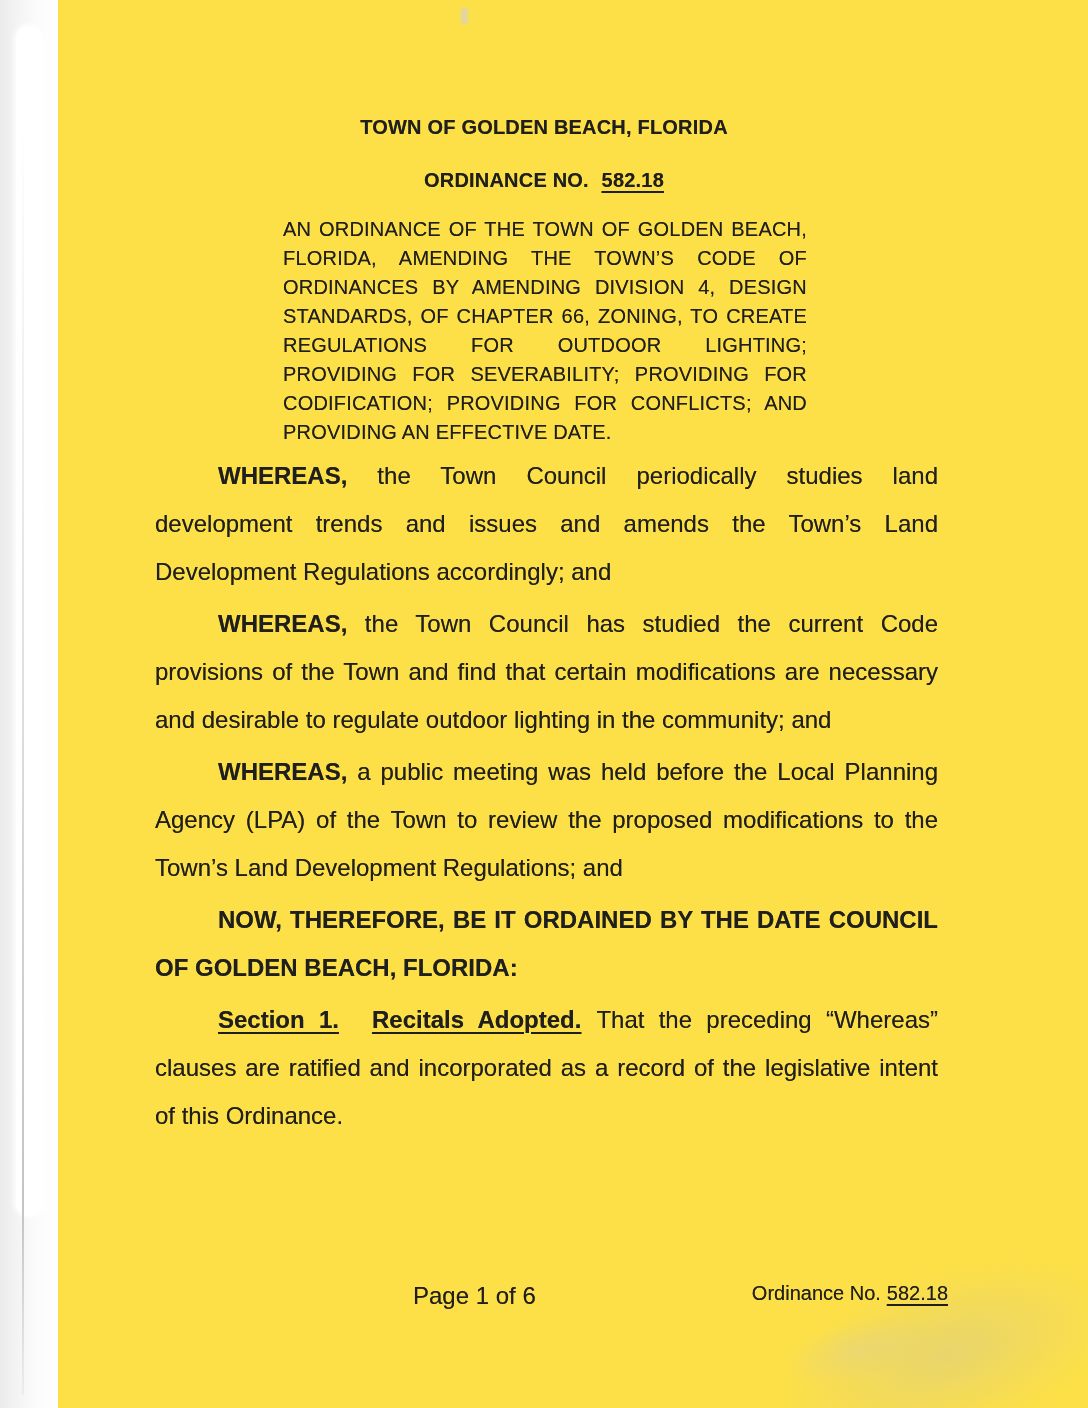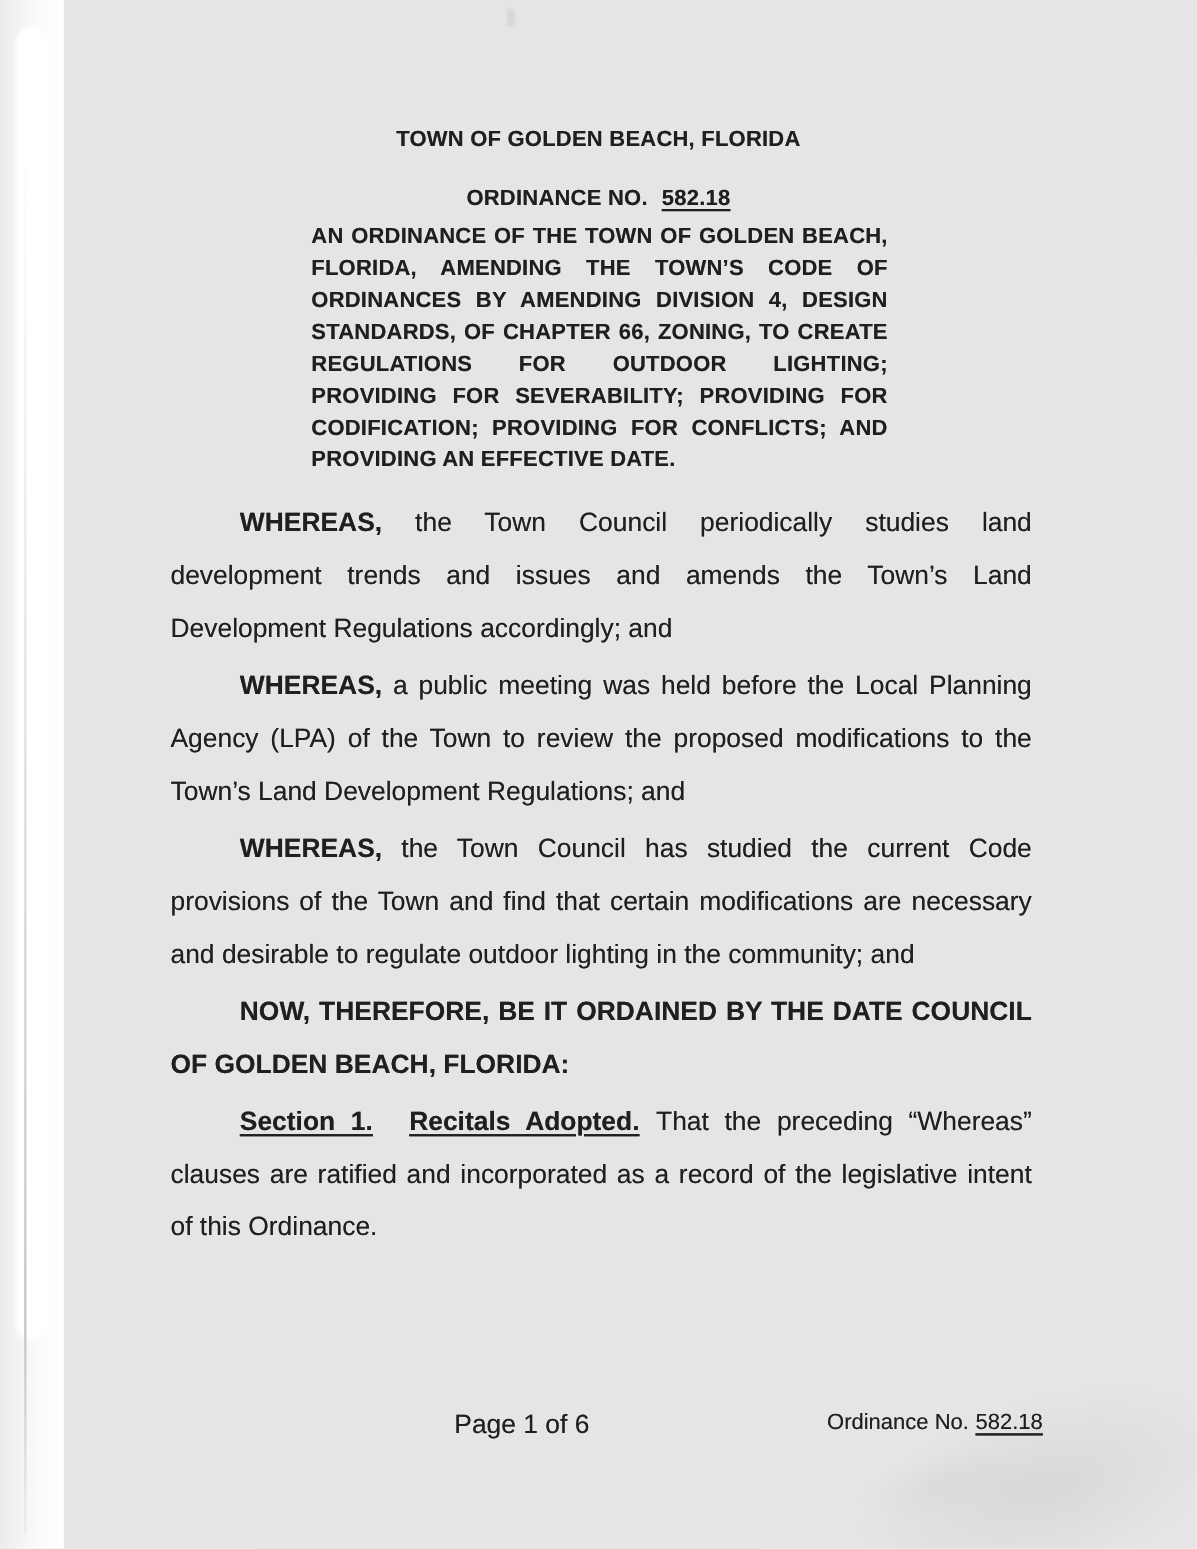--- a/index.html
+++ b/index.html
@@ -1,20 +1,20 @@
 <!DOCTYPE html>
 <html><head>
 <meta charset="utf-8">
 <style>
   html, body { margin: 0; padding: 0; background: #ffffff; }
   .page {
     position: relative;
     width: 1088px;
     height: 1408px;
-    background: #e5e5e5;
+    background: #fde047;
     font-family: "Liberation Sans", sans-serif;
     color: #1f1f1f;
     overflow: hidden;
     text-shadow: 0 0 0.45px rgba(0,0,0,0.55);
   }
 
   
   .edge-left {
     position: absolute; left: 0; top: 0; width: 58px; height: 100%;
     background: linear-gradient(90deg, #ebebeb 0%, #f3f3f3 28%, #fbfbfb 62%, #ffffff 100%);
@@ -52,22 +52,22 @@
     position: absolute; top: 169px; left: 0; width: 100%;
     text-align: center; font-weight: bold; font-size: 20px; letter-spacing: 0.2px;
   }
   .ord-line .num { margin-left: 7px; }
   .u {
     text-decoration: underline;
     text-decoration-thickness: 2px;
     text-underline-offset: 4px;
   }
   .caption {
-    position: absolute; top: 201px; left: 283px; width: 524px;
-    font-weight: bold; font-size: 20px; line-height: 29px;
+    position: absolute; top: 215px; left: 283px; width: 524px;
+    font-weight: normal; font-size: 20px; line-height: 29px;
     text-align: justify; letter-spacing: 0.2px;
   }
   .body-text {
     position: absolute; top: 452px; left: 155px; width: 783px;
     font-size: 24px; line-height: 48px; text-align: justify;
   }
   .para { margin: 0 0 4px 0; }
   .indent { text-indent: 63px; }
   .b { font-weight: bold; }
   .heading-gap { margin-left: 33px; }
@@ -98,24 +98,24 @@
     <span class="u num">582.18</span>
   </div>
 
   <div class="caption">AN ORDINANCE OF THE TOWN OF GOLDEN BEACH, FLORIDA, AMENDING THE TOWN’S CODE OF ORDINANCES BY AMENDING DIVISION 4, DESIGN STANDARDS, OF CHAPTER 66, ZONING, TO CREATE REGULATIONS FOR OUTDOOR LIGHTING; PROVIDING FOR SEVERABILITY; PROVIDING FOR CODIFICATION; PROVIDING FOR CONFLICTS; AND PROVIDING AN EFFECTIVE DATE.</div>
 
   <div class="body-text">
     <p class="para indent">
       <span class="b">WHEREAS,</span><span> the Town Council periodically studies land development trends and issues and amends the Town’s Land Development Regulations accordingly; and</span>
     </p>
     <p class="para indent">
-      <span class="b">WHEREAS,</span><span> a public meeting was held before the Local Planning Agency (LPA) of the Town to review the proposed modifications to the Town’s Land Development Regulations; and</span>
+      <span class="b">WHEREAS,</span><span> the Town Council has studied the current Code provisions of the Town and find that certain modifications are necessary and desirable to regulate outdoor lighting in the community; and</span>
     </p>
     <p class="para indent">
-      <span class="b">WHEREAS,</span><span> the Town Council has studied the current Code provisions of the Town and find that certain modifications are necessary and desirable to regulate outdoor lighting in the community; and</span>
+      <span class="b">WHEREAS,</span><span> a public meeting was held before the Local Planning Agency (LPA) of the Town to review the proposed modifications to the Town’s Land Development Regulations; and</span>
     </p>
     <p class="para indent b">NOW, THEREFORE, BE IT ORDAINED BY THE DATE COUNCIL OF GOLDEN BEACH, FLORIDA:</p>
     <p class="para indent">
       <span class="b u">Section 1.</span><span class="b u heading-gap">Recitals Adopted.</span><span class="text-gap">That the preceding “Whereas” clauses are ratified and incorporated as a record of the legislative intent of this Ordinance.</span>
     </p>
   </div>
 
   <div class="footer-page">Page 1 of 6</div>
   <div class="footer-ord">
     <span>Ordinance No.</span><span class="u num">582.18</span>

